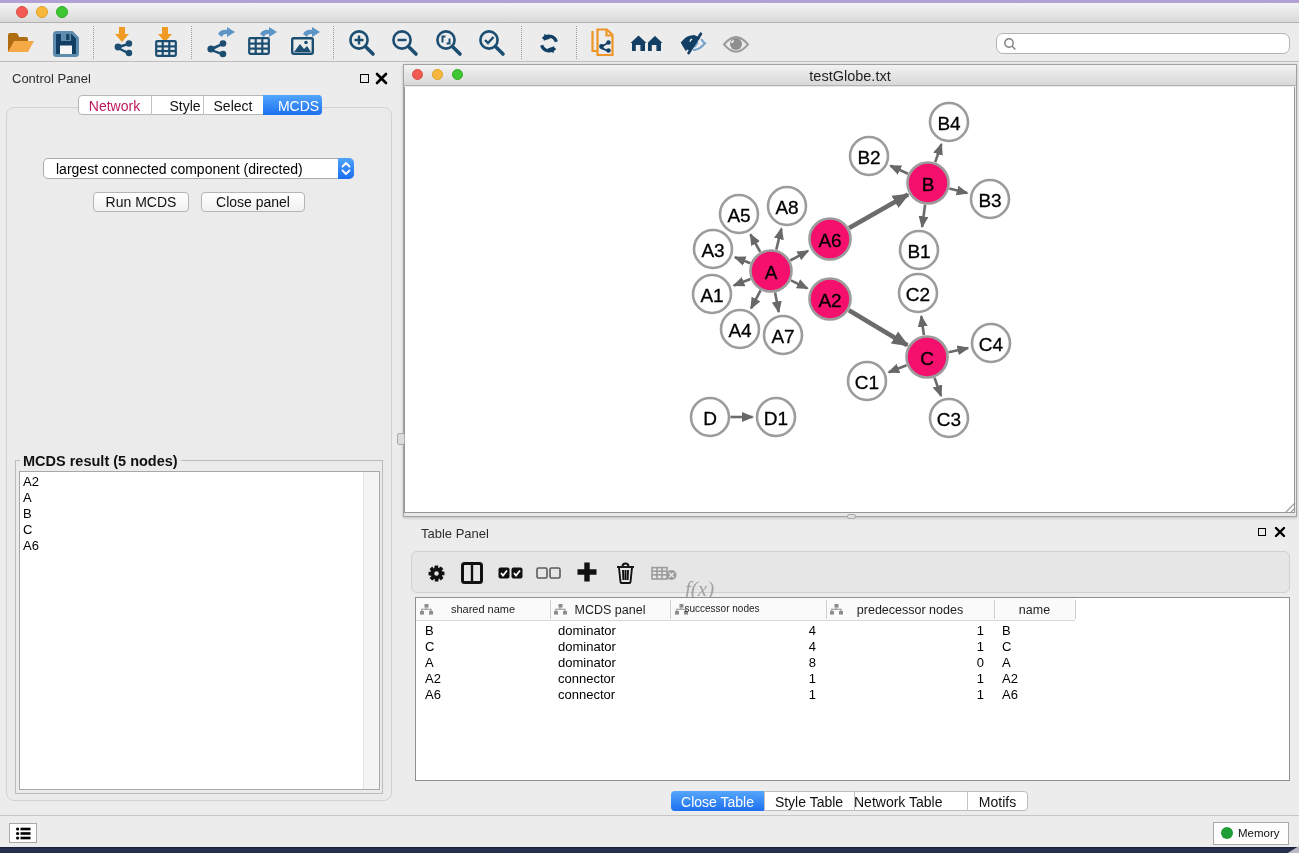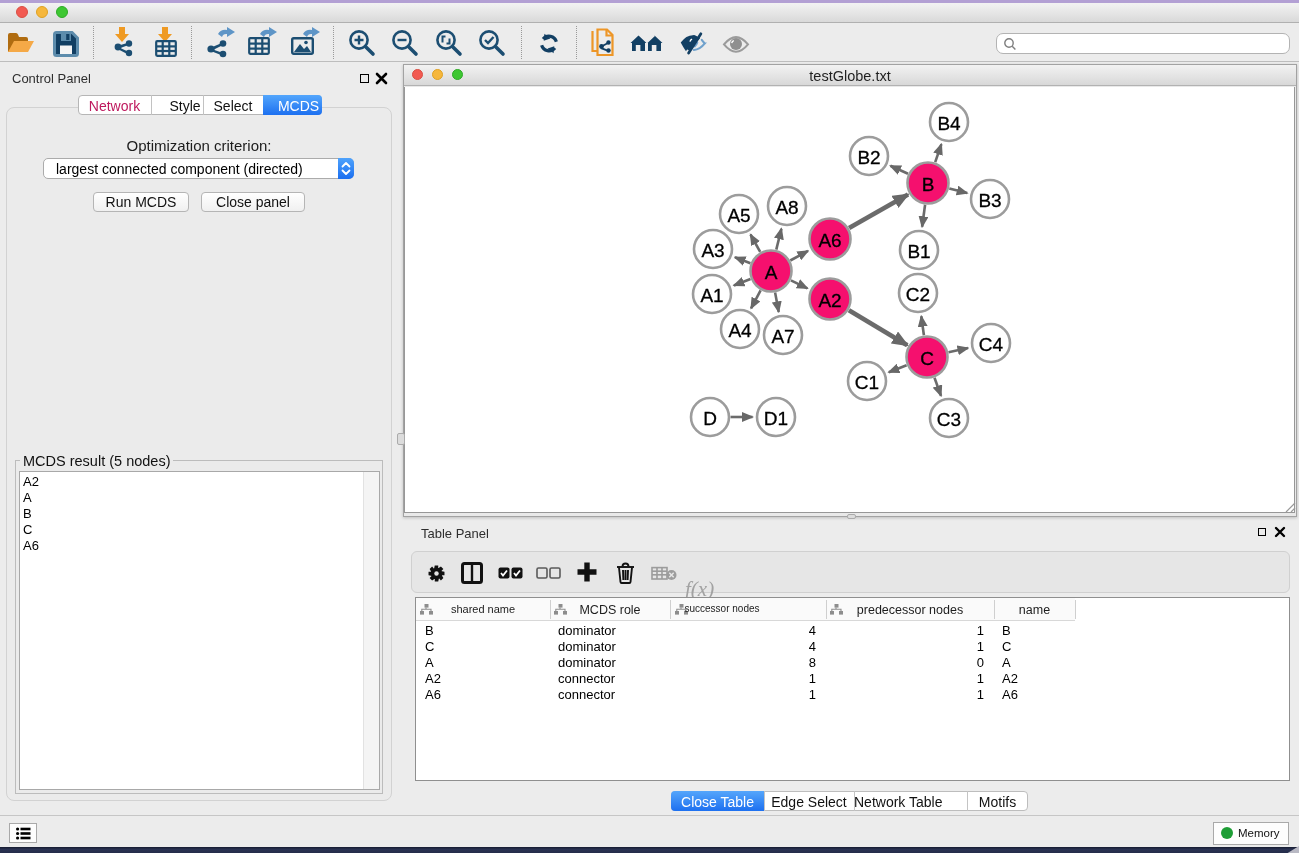--- a/index.html
+++ b/index.html
@@ -157,34 +157,33 @@
 
 <div class="abs" style="left:78px;top:95px;width:244px;height:20px;background:#fff;border:1px solid #b6b6b6;border-radius:4px;"></div>
 <div class="abs" style="left:151px;top:95px;width:1px;height:20px;background:#c2c2c2;"></div>
 <div class="abs" style="left:203px;top:95px;width:1px;height:20px;background:#c2c2c2;"></div>
 <div class="abs" style="left:263px;top:95px;width:59px;height:20px;background:linear-gradient(180deg,#53a6fc,#1d70f0);border-radius:0 4px 4px 0;"></div>
 <div class="abs" style="left:78px;top:98px;width:73px;text-align:center;font-size:14px;color:#be185d;">Network</div>
 <div class="abs" style="left:151px;top:98px;width:52px;text-align:center;font-size:14px;color:#111;padding-left:16px;">Style</div>
 <div class="abs" style="left:203px;top:98px;width:60px;text-align:center;font-size:14px;color:#111;">Select</div>
 <div class="abs" style="left:263px;top:98px;width:71px;text-align:center;font-size:14px;color:#fff;">MCDS</div>
 
-<div class="abs" style="left:0;top:137px;width:398px;text-align:center;font-size:15px;color:#1c1c1c;">Optimization criterion:</div>
 <div class="abs" style="left:43px;top:158px;width:311px;height:21px;background:#fff;border:1px solid #ababab;border-radius:5px;"></div>
 <div class="abs" style="left:56px;top:161px;font-size:14px;color:#000;">largest connected component (directed)</div>
 <div class="abs" style="left:338px;top:158px;width:16px;height:21px;background:linear-gradient(180deg,#4fa3fc,#1a6ef0);border-radius:0 5px 5px 0;"></div>
 <svg class="abs" style="left:340px;top:161px;" width="12" height="15" viewBox="0 0 12 15">
       <path d="M2.5 5.5 L6 2 L9.5 5.5" fill="none" stroke="#fff" stroke-width="1.8" stroke-linecap="round" stroke-linejoin="round"></path>
       <path d="M2.5 9.5 L6 13 L9.5 9.5" fill="none" stroke="#fff" stroke-width="1.8" stroke-linecap="round" stroke-linejoin="round"></path>
     </svg>
 
 <div class="abs" style="left:93px;top:192px;width:96px;height:20px;background:linear-gradient(180deg,#fff,#f0f0f0);border:1px solid #b5b5b5;border-radius:4px;text-align:center;font-size:14px;color:#111;line-height:19px;">Run MCDS</div>
 <div class="abs" style="left:201px;top:192px;width:104px;height:20px;background:linear-gradient(180deg,#fff,#f0f0f0);border:1px solid #b5b5b5;border-radius:4px;text-align:center;font-size:14px;color:#111;line-height:19px;">Close panel</div>
 
 <div class="abs" style="left:15px;top:460px;width:368px;height:334px;border:1px solid #bcbcbc;"></div>
-<div class="abs" style="left:20px;top:453px;background:#ebebeb;padding:0 3px;font-size:14.5px;color:#111;">MCDS result (5 nodes)</div>
+<div class="abs" style="left:20px;top:453px;background:#ebebeb;padding:0 3px;font-size:14.5px;color:#111;font-weight:bold;">MCDS result (5 nodes)</div>
 <div class="abs" style="left:19px;top:471px;width:361px;height:319px;background:#fff;border:1px solid #a8a8a8;"></div>
 <div class="abs" style="left:363px;top:472px;width:16px;height:317px;background:#f4f4f4;border-left:1px solid #e2e2e2;"></div>
 <div class="abs" style="left:23px;top:474px;font-size:13px;color:#000;line-height:16px;">A2<br>A<br>B<br>C<br>A6</div>
 
 <div class="abs" style="left:403px;top:64px;width:894px;height:453px;background:#e9e9e9;border:1px solid #a2a2a2;box-shadow:0 1px 3px rgba(0,0,0,0.2);"></div>
 <div class="abs" style="left:404px;top:65px;width:892px;height:21px;background:linear-gradient(180deg,#f2f2f2,#d8d8d8);border-bottom:1px solid #b2b2b2;"></div>
 <div class="tl" style="left:412px;top:69px;width:11px;height:11px;background:#f25a52;border:0.5px solid #d94f44;"></div>
 <div class="tl" style="left:432px;top:69px;width:11px;height:11px;background:#f6b73c;border:0.5px solid #dfa123;"></div>
 <div class="tl" style="left:452px;top:69px;width:11px;height:11px;background:#3ec732;border:0.5px solid #2faa27;"></div>
 <div class="abs" style="left:404px;top:68px;width:892px;text-align:center;font-size:14.5px;color:#1f1f1f;">testGlobe.txt</div>
@@ -350,21 +349,21 @@
     </svg>
 <svg class="abs" style="left:830px;top:604px;" width="13" height="11" viewBox="0 0 13 11">
       <g fill="#8d8d8d">
         <rect x="4.5" y="0" width="4" height="3.6"></rect>
         <rect x="0" y="7" width="4" height="3.6"></rect>
         <rect x="9" y="7" width="4" height="3.6"></rect>
         <path d="M6 3.6 L6 5.2 L1.8 5.2 L1.8 7.5 L1.8 7 M6 5.2 L11 5.2 L11 7" fill="none" stroke="#8d8d8d" stroke-width="1.1"></path>
       </g>
     </svg>
 <div class="abs" style="left:416px;top:603px;width:134px;text-align:center;font-size:11px;color:#1d1d1d;">shared name</div>
-<div class="abs" style="left:550px;top:603px;width:120px;text-align:center;font-size:12.5px;color:#1d1d1d;">MCDS role</div>
+<div class="abs" style="left:550px;top:603px;width:120px;text-align:center;font-size:12.5px;color:#1d1d1d;">MCDS panel</div>
 <div class="abs" style="left:644px;top:603px;width:156px;text-align:center;font-size:10px;color:#1d1d1d;">successor nodes</div>
 <div class="abs" style="left:826px;top:603px;width:168px;text-align:center;font-size:12.5px;color:#1d1d1d;">predecessor nodes</div>
 <div class="abs" style="left:994px;top:603px;width:81px;text-align:center;font-size:12.5px;color:#1d1d1d;">name</div>
 <div class="abs" style="left:425px;top:623px;font-size:13px;color:#000;">B</div>
 <div class="abs" style="left:558px;top:623px;font-size:13px;color:#000;">dominator</div>
 <div class="abs" style="left:716px;top:623px;width:100px;text-align:right;font-size:13px;color:#000;">4</div>
 <div class="abs" style="left:884px;top:623px;width:100px;text-align:right;font-size:13px;color:#000;">1</div>
 <div class="abs" style="left:1002px;top:623px;font-size:13px;color:#000;">B</div>
 <div class="abs" style="left:425px;top:639px;font-size:13px;color:#000;">C</div>
 <div class="abs" style="left:558px;top:639px;font-size:13px;color:#000;">dominator</div>
@@ -386,21 +385,21 @@
 <div class="abs" style="left:716px;top:687px;width:100px;text-align:right;font-size:13px;color:#000;">1</div>
 <div class="abs" style="left:884px;top:687px;width:100px;text-align:right;font-size:13px;color:#000;">1</div>
 <div class="abs" style="left:1002px;top:687px;font-size:13px;color:#000;">A6</div>
 
 <div class="abs" style="left:671px;top:791px;width:357px;height:20px;background:#fff;border:1px solid #bdbdbd;border-radius:4px;"></div>
 <div class="abs" style="left:671px;top:791px;width:93px;height:20px;background:linear-gradient(180deg,#55a6fb,#1d70f0);border-radius:4px 0 0 4px;"></div>
 <div class="abs" style="left:764px;top:791px;width:1px;height:20px;background:#c4c4c4;"></div>
 <div class="abs" style="left:854px;top:791px;width:1px;height:20px;background:#c4c4c4;"></div>
 <div class="abs" style="left:967px;top:791px;width:1px;height:20px;background:#c4c4c4;"></div>
 <div class="abs" style="left:671px;top:794px;width:93px;text-align:center;font-size:14px;color:#fff;">Close Table</div>
-<div class="abs" style="left:764px;top:794px;width:90px;text-align:center;font-size:14px;color:#111;">Edge Select</div>
+<div class="abs" style="left:764px;top:794px;width:90px;text-align:center;font-size:14px;color:#111;">Style Table</div>
 <div class="abs" style="left:854px;top:794px;width:113px;text-align:left;font-size:14px;color:#111;">Network Table</div>
 <div class="abs" style="left:967px;top:794px;width:61px;text-align:center;font-size:14px;color:#111;">Motifs</div>
 
 <div class="abs" style="left:0;top:815px;width:1299px;height:31px;background:#ececec;border-top:1px solid #c6c6c6;"></div>
 <div class="abs" style="left:9px;top:823px;width:28px;height:20px;background:#fdfdfd;border:1px solid #a9a9a9;"></div>
 <svg class="abs" style="left:16px;top:827px;" width="15" height="13" viewBox="0 0 15 13">
       <g fill="#000">
         <circle cx="1.6" cy="2" r="1.6"></circle>
         <circle cx="1.6" cy="6.5" r="1.6"></circle>
         <circle cx="1.6" cy="11" r="1.6"></circle>

